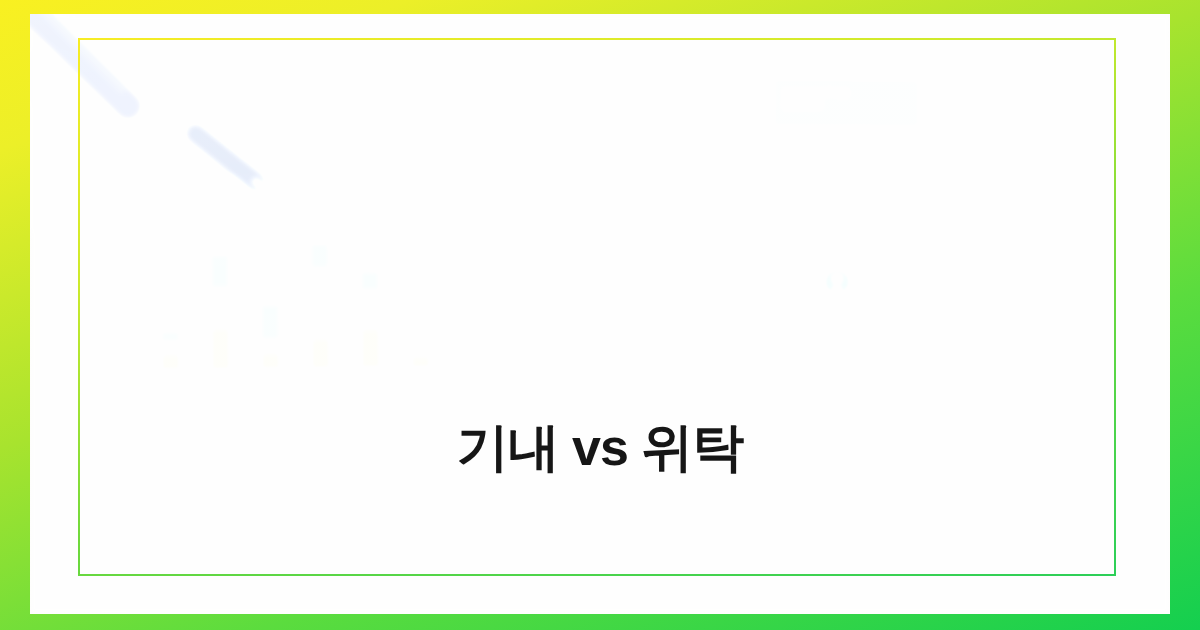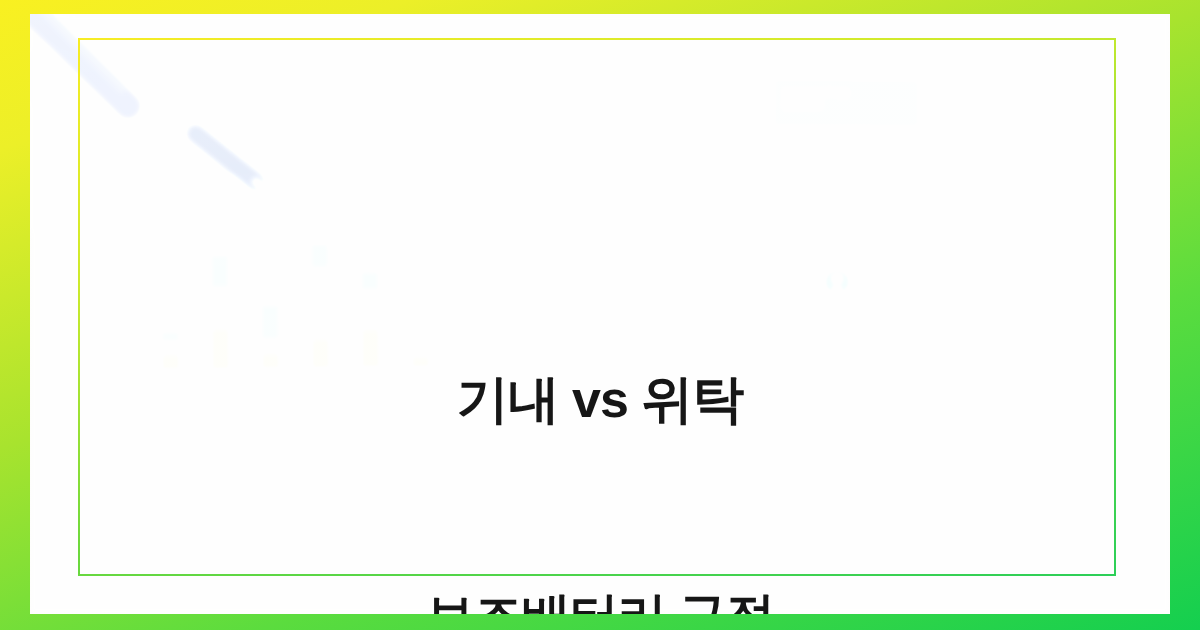--- a/index.html
+++ b/index.html
@@ -132,21 +132,21 @@
     left:0;right:0;top:205px;
     text-align:center;
     color:#161616;
     font-weight:800;
     font-size:52px;
     line-height:72px;
     letter-spacing:-1px;
     text-shadow:0 1px 0 rgba(255,255,255,.35);
     white-space:pre;
   }
-  #headline .ln{display:block;}
+  #headline .ln{display:block;margin-top:48px;}
   #headline .ln2,#headline .ln3{font-size:49px;}
 </style>
 </head>
 <body>
 
 <div id="card">
 
   <div id="mat">
 
     <div id="photowrap">

